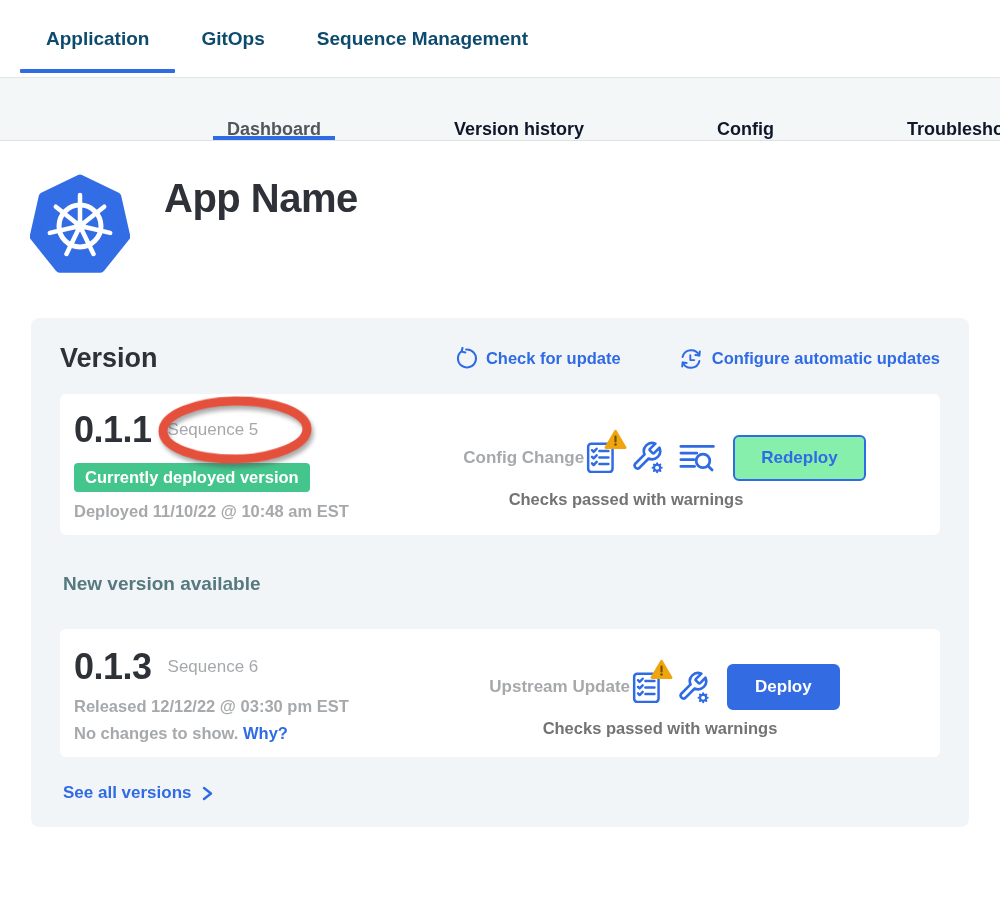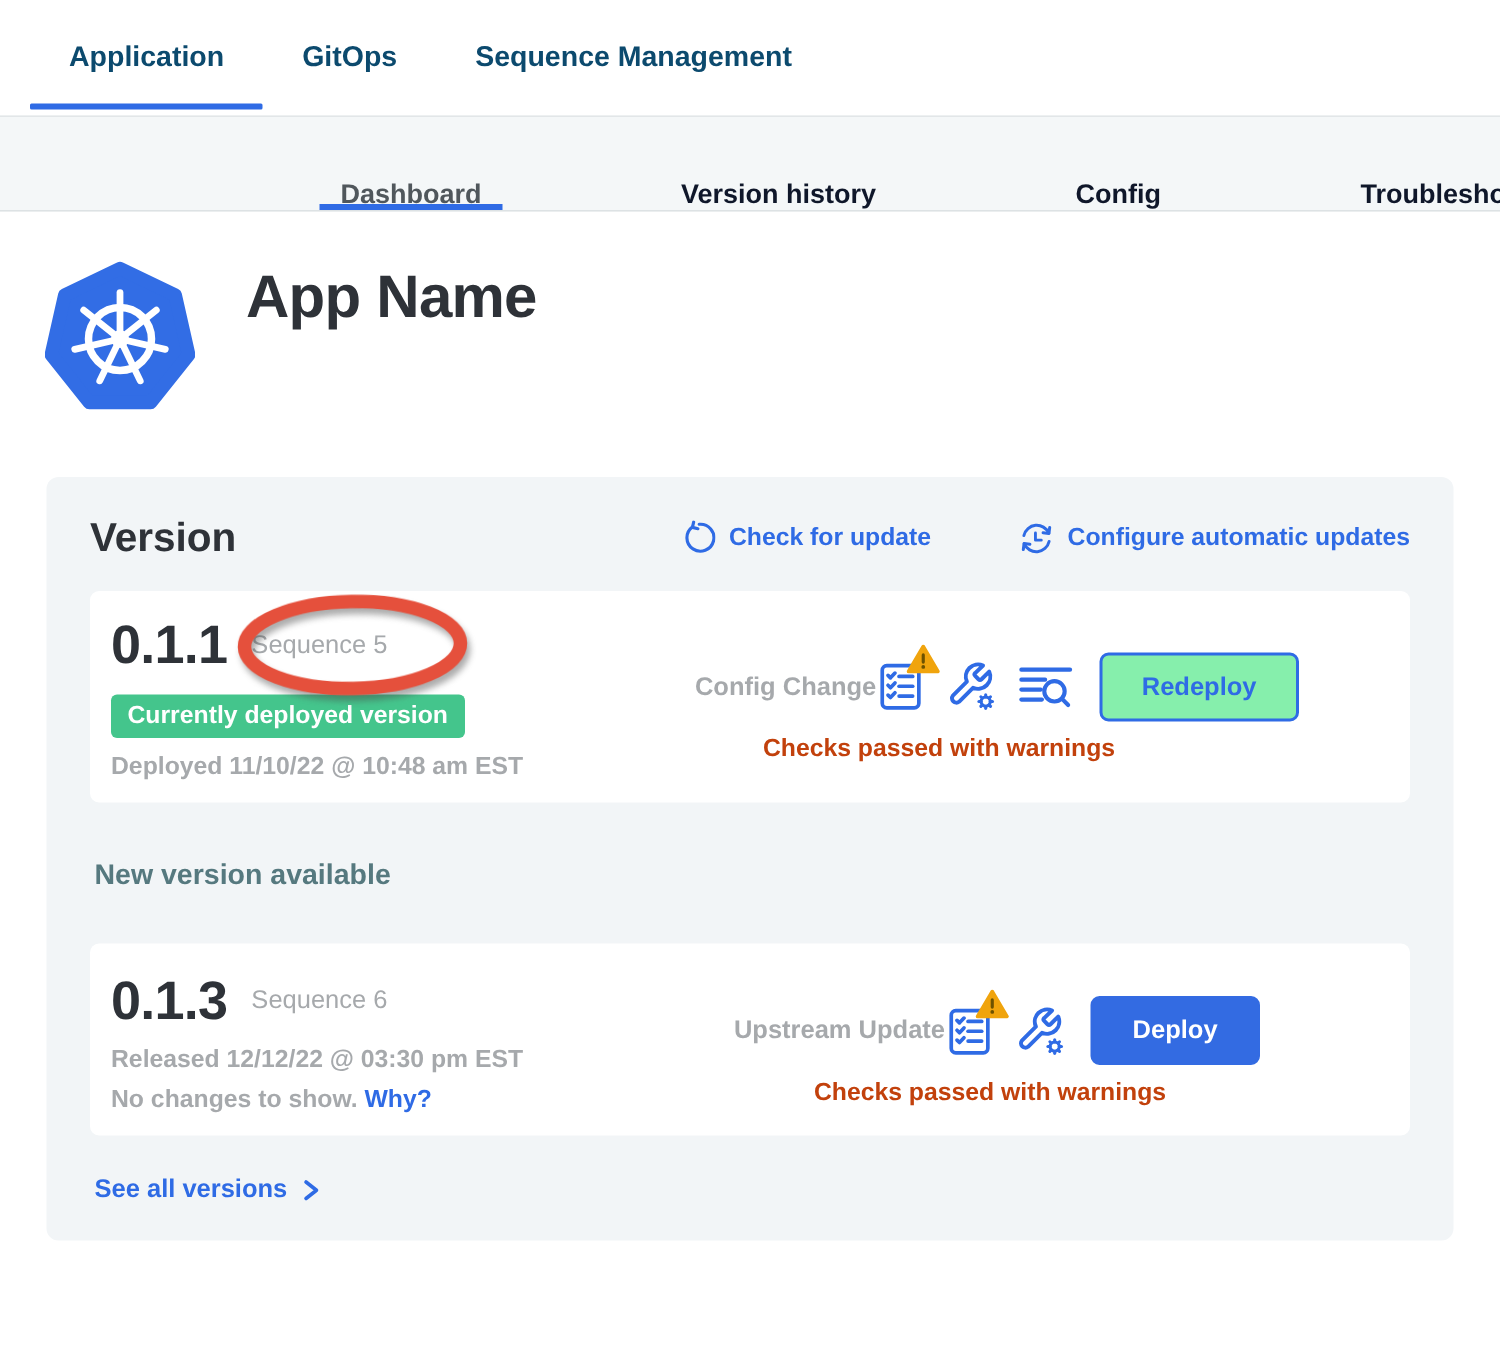--- a/index.html
+++ b/index.html
@@ -52,21 +52,21 @@
   .vcard-right { flex:1; display:flex; flex-direction:column; justify-content:center; margin-top:16px;align-items:center; }
   .vr-top { display:flex; align-items:center; }
   .vsource { font-size:17px; font-weight:bold; color:#a6a9ac; margin-left:3px; white-space:nowrap; }
   .vicons { margin-left:auto; display:flex; align-items:center; gap:13px; margin-right:16px; }
   .icon-wrap { position:relative; display:inline-flex; cursor:pointer; }
   .warn-badge { position:absolute; top:-10px; right:-10px; }
   .btn { font-size:17px; font-weight:bold; border-radius:6px; padding:11px 26px; cursor:pointer;
     font-family:inherit; }
   .btn-outline { background:#86efac; color:#2f6be5; border:2px solid #2f6be5; }
   .btn-solid { background:#336be2; color:#fff; border:2px solid #336be2; }
-  .vchecks { color:#c2410c; font-weight:bold; font-size:16.5px; margin-top:9px; text-align:center; }
+  .vchecks { color:#737373; font-weight:bold; font-size:16.5px; margin-top:9px; text-align:center; }
   .vchecks.c1 { padding-right:74px; }
   .vchecks.c2 { padding-right:6px; }
   .new-version-heading { font-size:19px; font-weight:bold; color:#56797f; margin:38px 0 34px 3px; }
   .see-all { display:flex; align-items:center; margin:26px 0 4px 3px; color:#2f6be5;
     font-size:17px; font-weight:bold; cursor:pointer; gap:7px; }
   .annotation { position:absolute; left:96px; top:1px; pointer-events:none;
     filter: drop-shadow(2px 4px 2px rgba(70,70,70,0.45)); transform:rotate(-1deg); }
   svg { display:block; }
 </style>
 </head>

